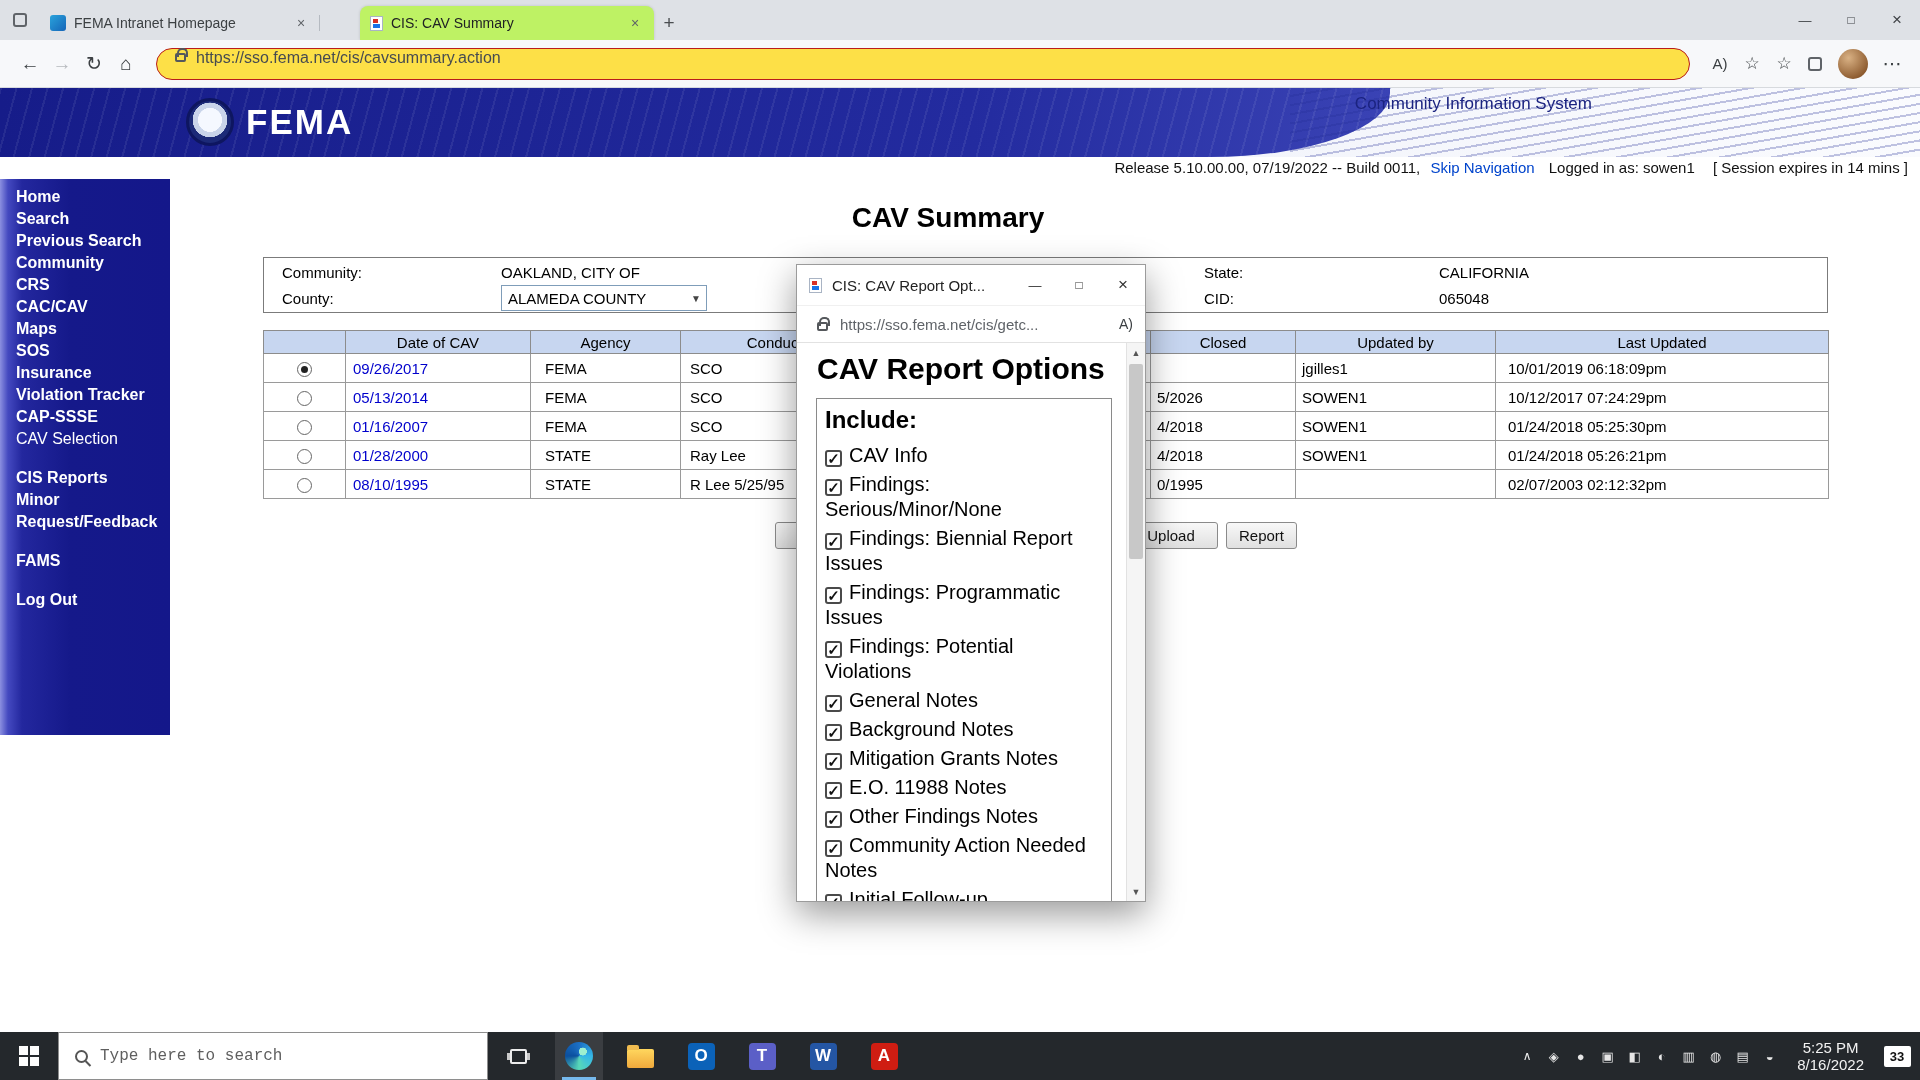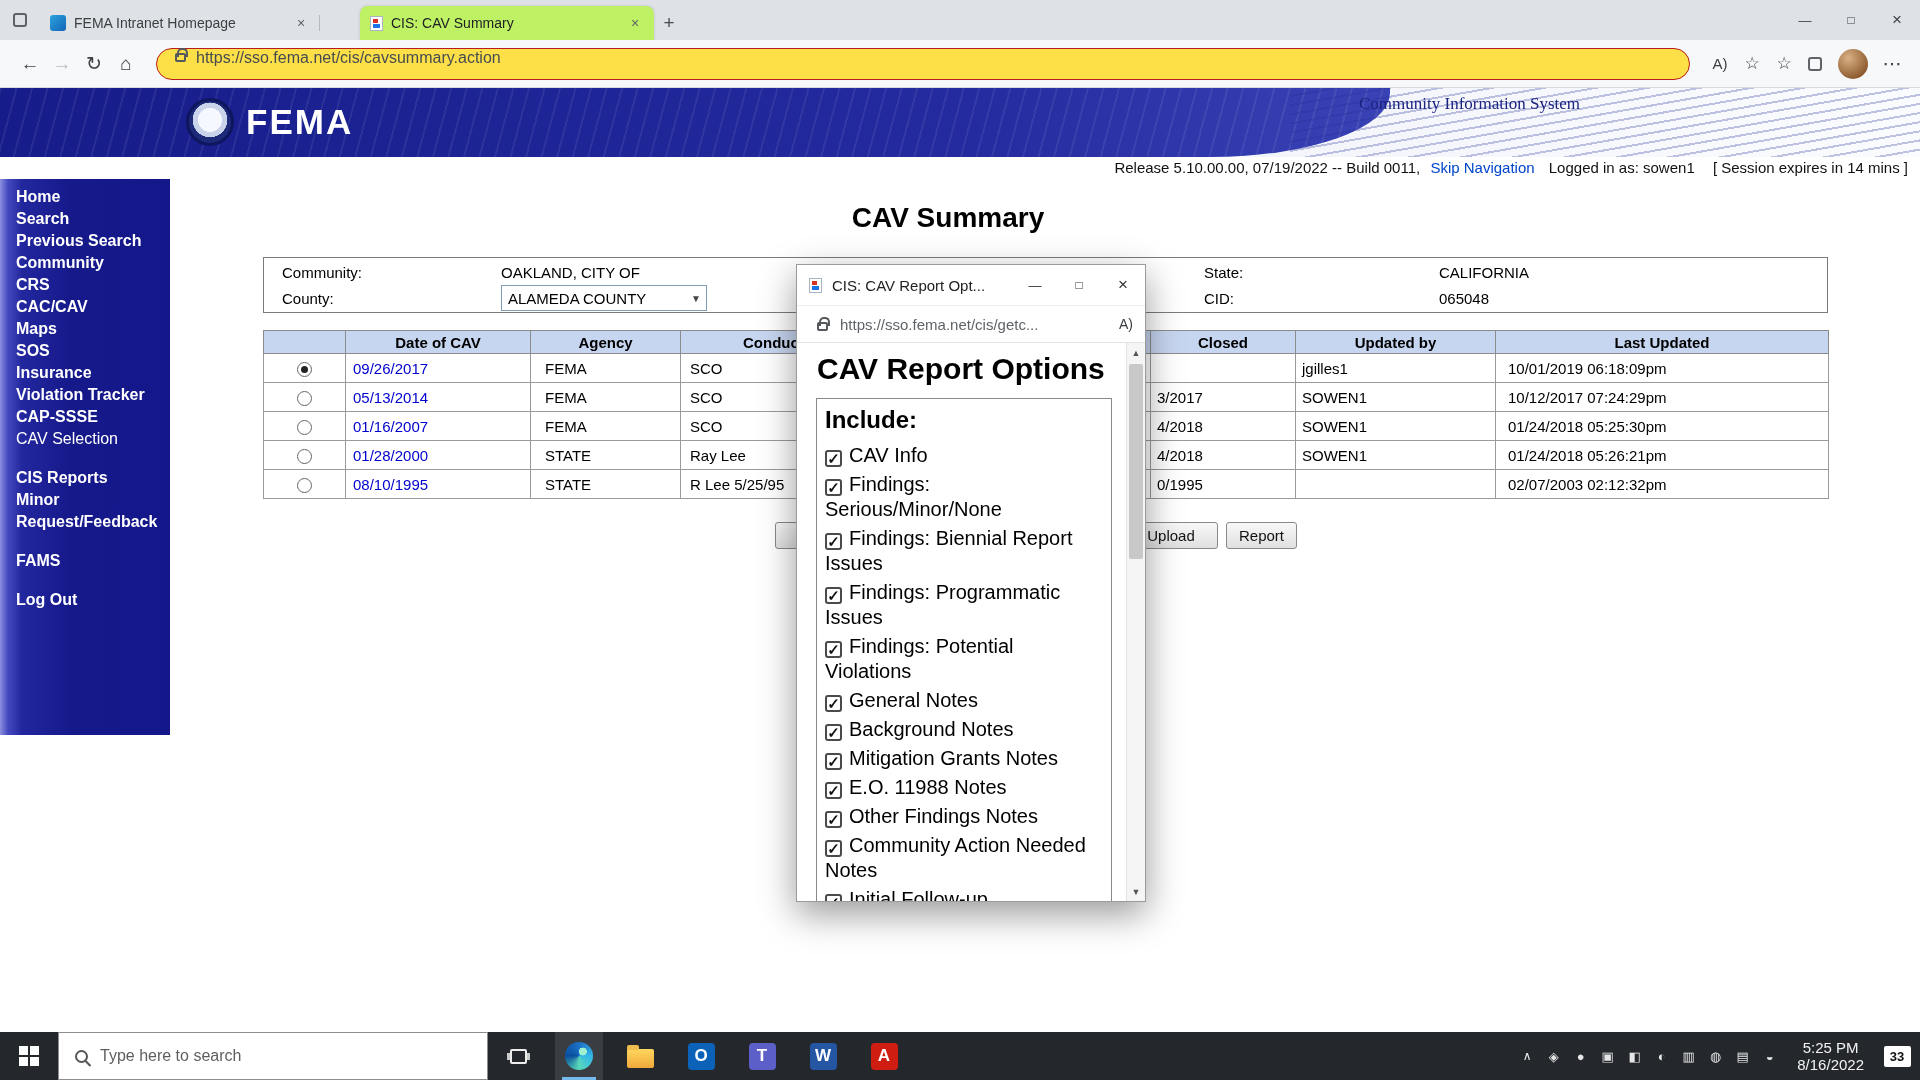--- a/index.html
+++ b/index.html
@@ -39,21 +39,21 @@
   .avatar { width:30px; height:30px; border-radius:50%; background:radial-gradient(circle at 35% 30%, #d9b184, #8c5a2e 75%); margin:0 8px; flex:none; }
   .star { font-size:17px; }
 
   
   .banner { position:absolute; left:0; top:88px; width:1920px; height:69px; background:linear-gradient(90deg,#dfe3f4 0%,#f2f4fb 60%,#fafbfe 100%); overflow:hidden; }
   .banner-dark { position:absolute; left:0; top:0; width:1390px; height:69px; background:linear-gradient(90deg,#161c89,#232b9f 70%,#3a43b5 100%); border-radius:0 0 180px 0 / 0 0 64px 0; }
   .banner-dark::after { content:""; position:absolute; inset:0; background:repeating-linear-gradient(105deg, rgba(255,255,255,0.07) 0 2px, transparent 2px 15px); border-radius:inherit; }
   .banner-stripes { position:absolute; left:1290px; top:0; width:630px; height:69px; background:repeating-linear-gradient(170deg, transparent 0 7px, rgba(35,45,150,0.28) 7px 9px); }
   .seal { position:absolute; left:186px; top:10px; width:48px; height:48px; border-radius:50%; background:radial-gradient(circle at 50% 45%, #f5f8ff 0 38%, #c9d4ea 39% 55%, #1c2a78 56%); border:3px solid #0e1660; }
   .brand { position:absolute; left:246px; top:14px; font-size:35px; font-weight:bold; color:#ffffff; letter-spacing:2px; }
-  .cis-name { position:absolute; right:340px; top:6px; font-size:17px; color:#1b2380;font-family:Liberation Serif, serif; }
+  .cis-name { position:absolute; right:328px; top:6px; font-size:17px; color:#1b2380; }
 
   
   .releasebar { position:absolute; left:0; top:157px; width:1920px; height:22px; background:#fff; font-size:15px; color:#111; text-align:right; padding-right:12px; line-height:22px; white-space:nowrap; }
   .skiplink { color:#0044cc; margin:0 10px 0 6px; }
   .session { margin-left:14px; }
 
   
   .sidebar { position:absolute; left:0; top:179px; width:170px; height:556px; background:linear-gradient(90deg,#8b8fe0 0px,#4449c0 8px,#23279e 22px,#15198a 70px,#14178a 170px); padding:7px 0 0 16px; }
   .nav-item { height:22px; line-height:22px; color:#ffffff; font-size:16px; font-weight:bold; cursor:pointer; white-space:nowrap; }
   .nav-item.plain { font-weight:normal; }
@@ -63,21 +63,21 @@
   .page-title { position:absolute; left:170px; top:202px; width:1556px; text-align:center; font-size:28px; font-weight:bold; color:#000; }
 
   .community-box { position:absolute; left:263px; top:257px; width:1565px; height:56px; border:1px solid #7b7b7b; background:#fff; font-size:15px; }
   .cb-item { position:absolute; line-height:20px; color:#000; white-space:nowrap; }
   .cb-label { font-weight:normal; }
   .select { position:absolute; left:237px; top:27px; width:206px; height:26px; border:1px solid #7f9db9; background:#fff; display:flex; align-items:center; padding-left:6px; }
   .select-val { flex:1; font-size:15px; color:#000; }
   .select-arrow { width:20px; text-align:center; font-size:10px; color:#444; }
 
   .cav-table { position:absolute; left:263px; top:330px; width:1565px; border-collapse:collapse; table-layout:fixed; font-size:15px; color:#000; }
-  .cav-table th { background:#c7d6f0; border:1px solid #8c8c8c; height:23px; font-size:15px; font-weight:bold; text-align:center; overflow:hidden; white-space:nowrap; }
+  .cav-table th { background:#c7d6f0; border:1px solid #8c8c8c; height:23px; font-size:15px; font-weight:normal; text-align:center; overflow:hidden; white-space:nowrap; }
   .cav-table td { border:1px solid #9a9a9a; height:29px; background:#fff; overflow:hidden; white-space:nowrap; }
   td.c-radio { text-align:center; }
   td.c-date { padding-left:7px; }
   td.c-agency { padding-left:14px; }
   td.c-cond { padding-left:9px; }
   td.c-closed { padding-left:6px; }
   td.c-upd { padding-left:6px; }
   td.c-last { padding-left:12px; }
   .datelink { color:#0000cc; cursor:pointer; }
   .radio { display:inline-block; width:15px; height:15px; border:1px solid #666; border-radius:50%; background:#fff; position:relative; vertical-align:middle; }
@@ -112,21 +112,21 @@
   .ps-thumb { position:absolute; left:2px; top:21px; width:14px; height:195px; background:#c8c8c8; border-radius:2px; }
 
   
   .taskbar { position:absolute; left:0; top:1032px; width:1920px; height:48px; background:#24282c; display:flex; align-items:center; z-index:100; }
   .start { width:58px; height:48px; display:flex; align-items:center; justify-content:center; }
   .winlogo { display:grid; grid-template-columns:9px 9px; grid-template-rows:9px 9px; gap:2px; }
   .winlogo i { background:#fdfdfd; display:block; }
   .tsearch { width:430px; height:48px; background:#ffffff; border:1px solid #8e8e8e; display:flex; align-items:center; }
   .mag { width:13px; height:13px; border:2px solid #555; border-radius:50%; position:relative; margin:0 12px 0 16px; flex:none; }
   .mag::after { content:""; position:absolute; width:2px; height:7px; background:#555; bottom:-6px; right:-3px; transform:rotate(-45deg); }
-  .tsearch input { border:none; outline:none; flex:1; font-size:16px; color:#a21caf; font-family:Liberation Sans, sans-serif; background:transparent; }
+  .tsearch input { border:none; outline:none; flex:1; font-size:16px; color:#a21caf; font-family:Liberation Mono, monospace; background:transparent; }
   .tsearch input::placeholder { color:#5f5f5f; }
   .taskview { width:48px; height:48px; display:flex; align-items:center; justify-content:center; margin-left:6px; }
   .tv-ico { width:17px; height:15px; border:2px solid #ededed; border-radius:2px; box-shadow:-7px 0 0 -4px #c9c9c9, 7px 0 0 -4px #c9c9c9; }
   .app { width:48px; height:48px; display:flex; align-items:center; justify-content:center; position:relative; margin-left:13px; }
   .app.active { background:rgba(255,255,255,0.10); }
   .app.active::after { content:""; position:absolute; bottom:0; left:7px; right:7px; height:3px; background:#76b9ed; }
   .edge-logo { width:28px; height:28px; border-radius:50%; background:radial-gradient(circle at 64% 34%, #9ff0cf 0 15%, rgba(0,0,0,0) 16%), conic-gradient(#1b6fc4,#35b7e8,#58d8b8,#0b4f9e,#1b6fc4); }
   .folder { width:27px; height:19px; background:linear-gradient(#ffd75e,#f0a93c); border-radius:2px; position:relative; margin-top:4px; }
   .folder::before { content:""; position:absolute; top:-4px; left:0; width:12px; height:5px; background:#f0bc50; border-radius:2px 2px 0 0; }
   .tile { width:27px; height:27px; border-radius:4px; color:#fff; font-weight:bold; font-size:17px; display:flex; align-items:center; justify-content:center; }
@@ -288,21 +288,21 @@
           <td class="c-upd">jgilles1</td>
           <td class="c-last">10/01/2019 06:18:09pm</td>
         </tr>
 
         <tr>
           <td class="c-radio"><span class="radio"></span></td>
           <td class="c-date"><span class="datelink">05/13/2014</span></td>
           <td class="c-agency">FEMA</td>
           <td class="c-cond">SCO</td>
           <td class="c-hidden"></td>
-          <td class="c-closed">3/2017</td>
+          <td class="c-closed">5/2026</td>
           <td class="c-upd">SOWEN1</td>
           <td class="c-last">10/12/2017 07:24:29pm</td>
         </tr>
 
         <tr>
           <td class="c-radio"><span class="radio"></span></td>
           <td class="c-date"><span class="datelink">01/16/2007</span></td>
           <td class="c-agency">FEMA</td>
           <td class="c-cond">SCO</td>
           <td class="c-hidden"></td>

